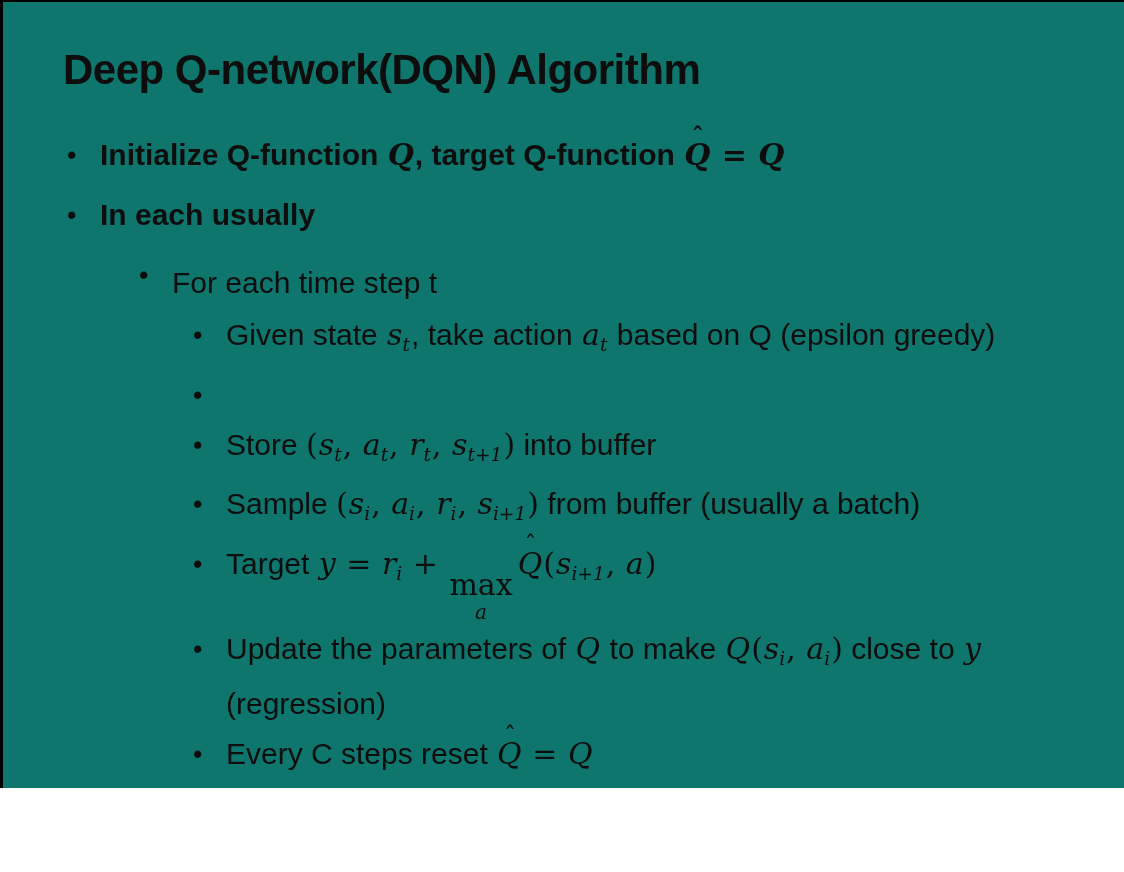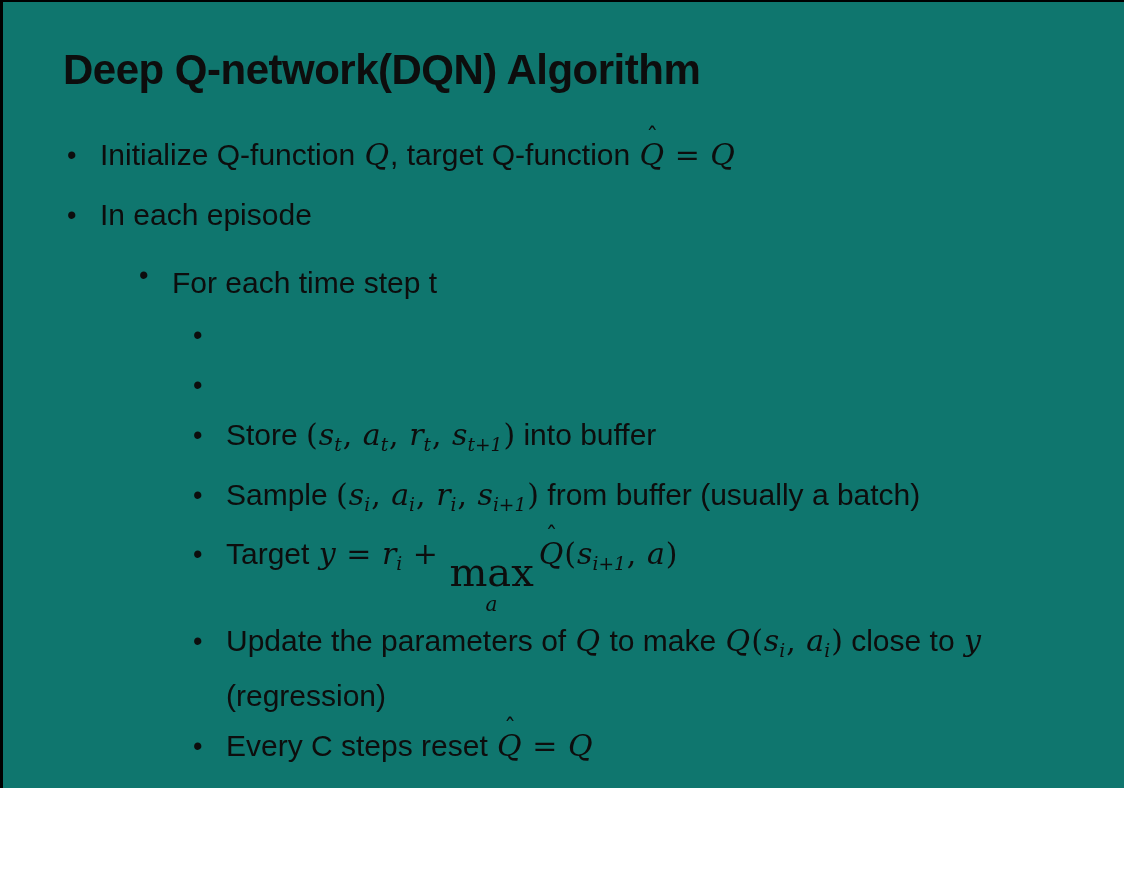--- a/index.html
+++ b/index.html
@@ -30,21 +30,21 @@
   .level1{margin:12px 0 14px 64px;}
   .level2{margin:2px 0 6px 136px;}
   .level3{margin:2px 0 4px 190px;}
   .marker{
     flex:none;
     width:33px;
     font-size:27px;
     line-height:46px;
   }
   .content{display:inline-block;}
-  .level1 .content{max-width:950px;}
+  .level1 .content{max-width:950px;font-weight:bold;}
   .level2 .content{max-width:900px;margin-top:8px;}
   .level3 .content{max-width:838px;}
   
   .mvar{
     font-family:"DejaVu Serif",serif;
     font-style:italic;
     position:relative;
     padding:0 1px;
   }
   .msub{
@@ -66,43 +66,44 @@
     line-height:1;
   }
   .maxstack{
     display:inline-flex;
     flex-direction:column;
     align-items:center;
     vertical-align:-0.72em;
     font-family:"DejaVu Serif",serif;
     margin:0 4px 0 2px;
   }
-  .maxword{font-style:normal;font-size:40px;line-height:1.05;}
+  .maxword{font-style:normal;font-size:30px;line-height:1.05;}
   .maxsub{font-style:italic;font-size:20px;line-height:1;margin-top:1px;}
 </style>
 </head>
 <body>
 
 <div class="slide">
   <h1 class="title">Deep Q-network(DQN) Algorithm</h1>
   <div>
       <div class="bullet level1">
         <span class="marker">•</span>
         <span class="content">Initialize Q-function <span class="mvar">Q</span>, target Q-function <span class="mvar"><span class="hat">ˆ</span>Q</span><span class="op"> = </span><span class="mvar">Q</span></span>
       </div>
       <div class="bullet level1">
         <span class="marker">•</span>
-        <span class="content">In each episode</span>
+        <span class="content">In each usually</span>
       </div>
       <div class="bullet level2">
         <span class="marker">•</span>
         <span class="content">For each time step t</span>
       </div>
       <div class="bullet level3">
         <span class="marker">•</span>
+        <span class="content">Given state <span class="mvar">s<span class="msub">t</span></span>, take action <span class="mvar">a<span class="msub">t</span></span> based on Q (epsilon greedy)</span>
       </div>
       <div class="bullet level3">
         <span class="marker">•</span>
       </div>
       <div class="bullet level3">
         <span class="marker">•</span>
         <span class="content">Store <span class="op">(</span><span class="mvar">s<span class="msub">t</span></span><span class="op">, </span><span class="mvar">a<span class="msub">t</span></span><span class="op">, </span><span class="mvar">r<span class="msub">t</span></span><span class="op">, </span><span class="mvar">s<span class="msub">t+1</span></span><span class="op">)</span> into buffer</span>
       </div>
       <div class="bullet level3">
         <span class="marker">•</span>

